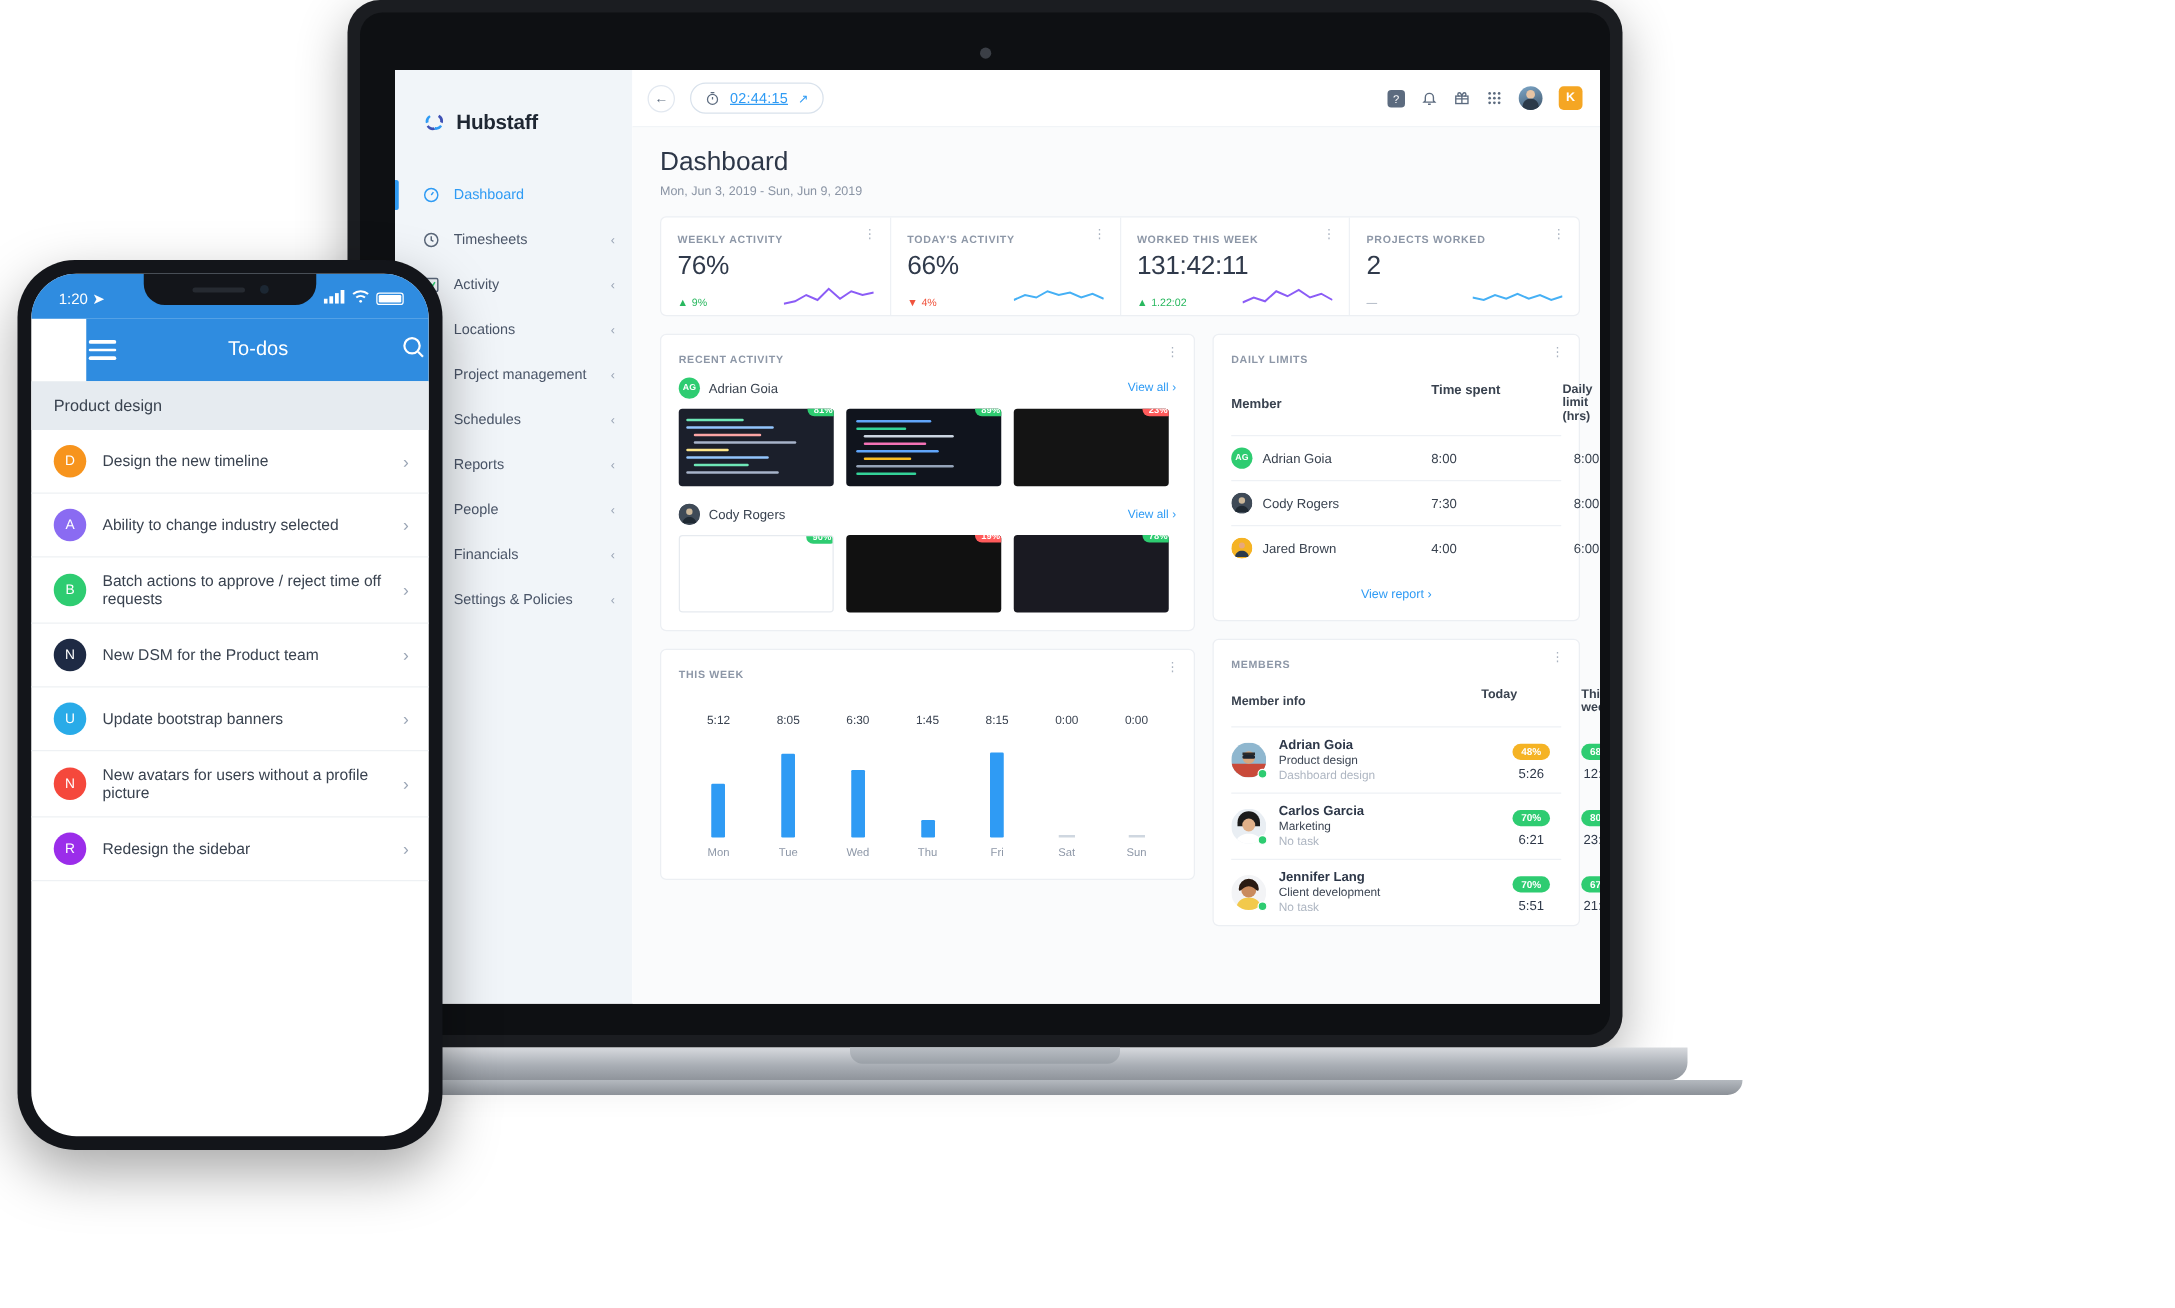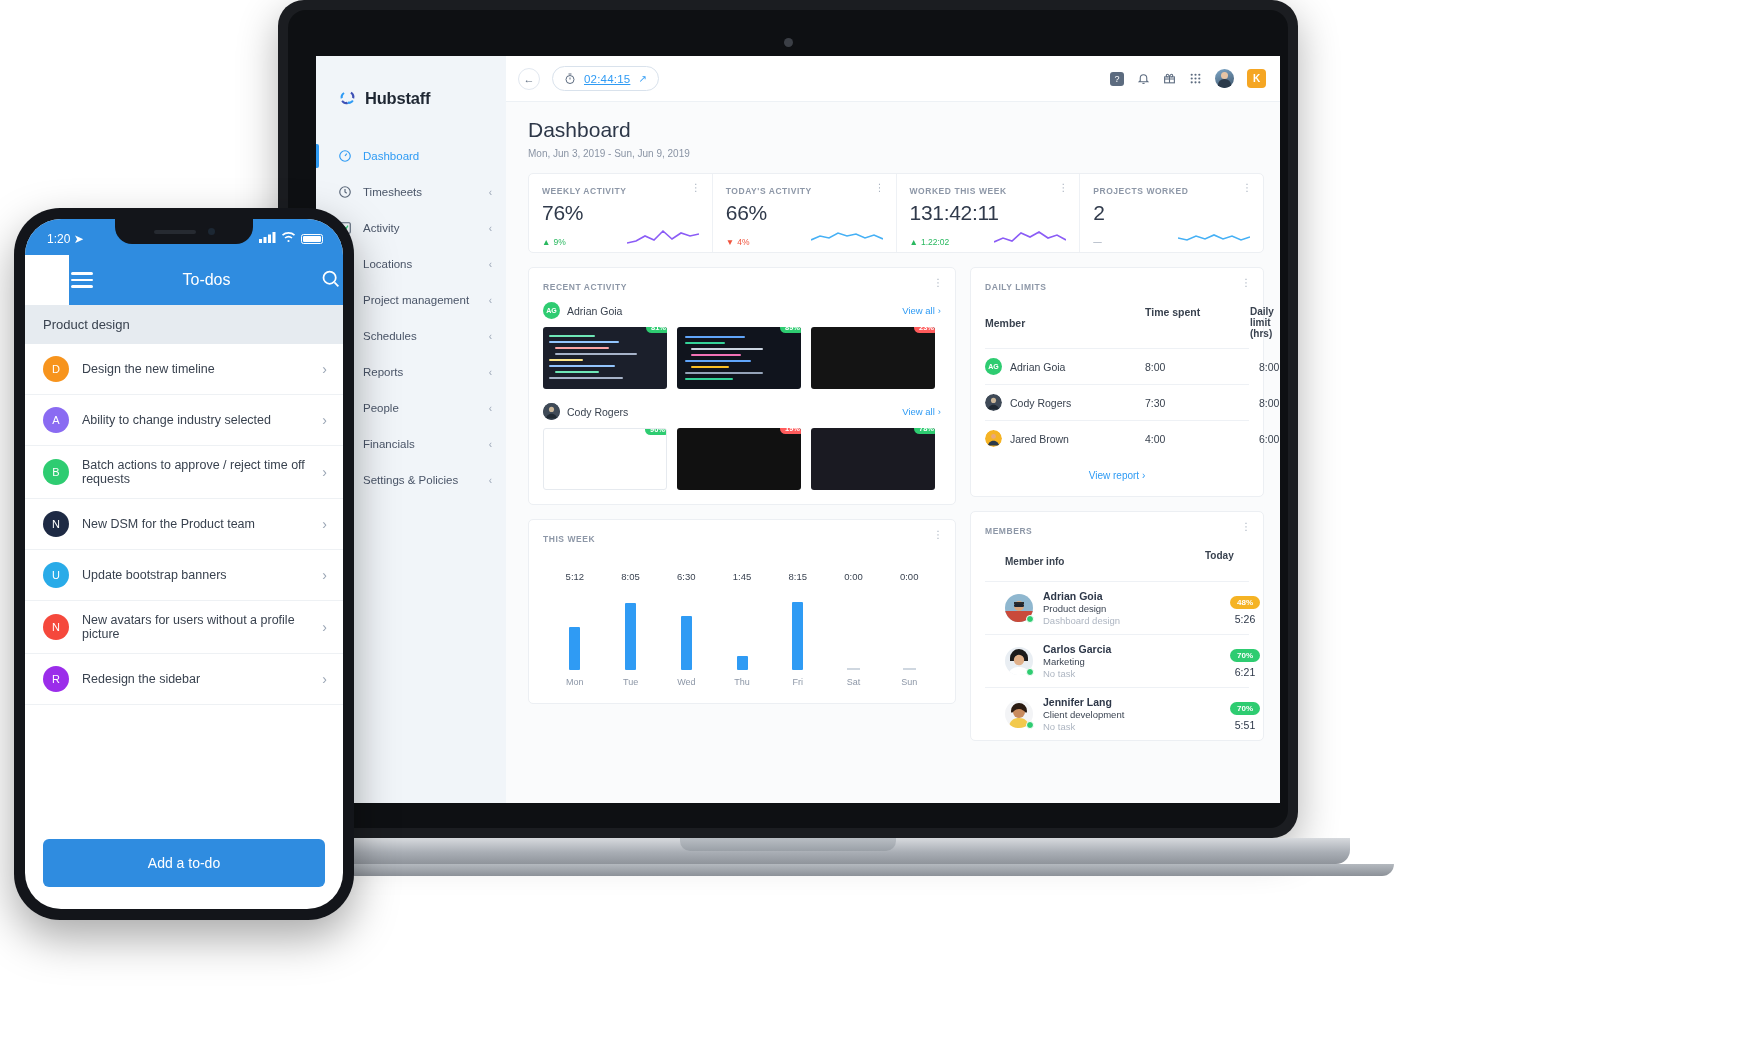--- a/index.html
+++ b/index.html
@@ -161,21 +161,21 @@
   .c-time { flex:0 0 105px; font-size:10.5px; color:#39424f; }
   .c-limit { flex:1; display:flex; align-items:center; gap:9px; }
   .bar-track { flex:1; height:3px; background:#e4e9ef; border-radius:2px; position:relative; }
   .bar-fill { position:absolute; left:0; top:0; bottom:0; background:#2f9bf4; border-radius:2px; }
   .c-limit .lv { font-size:10.5px; color:#39424f; }
   .viewreport { text-align:center; padding:14px 0 15px 0; font-size:10px; color:#2f9bf4; }
 
   
   .m-head { display:flex; font-size:10px; color:#39424f; font-weight:bold; padding:14px 0 9px 0; }
   .m-row { display:flex; align-items:center; padding:8px 0; border-top:1px solid #eef1f5; }
-  .m-info { flex:0 0 200px; display:flex; align-items:center; gap:10px;margin-left:20px; }
+  .m-info { flex:0 0 200px; display:flex; align-items:center; gap:10px; }
   .m-av { width:28px; height:28px; border-radius:50%; position:relative; overflow:visible; flex:0 0 28px; }
   .m-av .img { width:28px; height:28px; border-radius:50%; overflow:hidden; position:relative; display:block; }
   .m-dot { position:absolute; right:-1px; bottom:-1px; width:8px; height:8px; border-radius:50%;
            background:#2ecc71; border:1.5px solid #fff; }
   .m-nm { font-size:10.5px; color:#2d3748; font-weight:bold; }
   .m-role { font-size:9.5px; color:#3b4452; margin-top:1px; }
   .m-task { font-size:9.5px; color:#aeb6c2; margin-top:1px; }
   .m-today { flex:0 0 80px; text-align:center; }
   .m-week { flex:1; display:flex; align-items:center; gap:14px; }
   .chip { display:inline-block; font-size:8px; font-weight:bold; color:#fff; border-radius:9px; padding:2px 7px; }
@@ -869,17 +869,16 @@
           <span class="ttx">New avatars for users without a profile picture</span>
           <span class="tch">›</span>
         </div>
         <div class="todo">
           <span class="tav" style="background:#9b2dea">R</span>
           <span class="ttx">Redesign the sidebar</span>
           <span class="tch">›</span>
         </div>
       </div>
 
-      <div class="ph-cta">Add a to-do</div>
     </div>
   </div>
 
 </div>
 
 </body></html>

